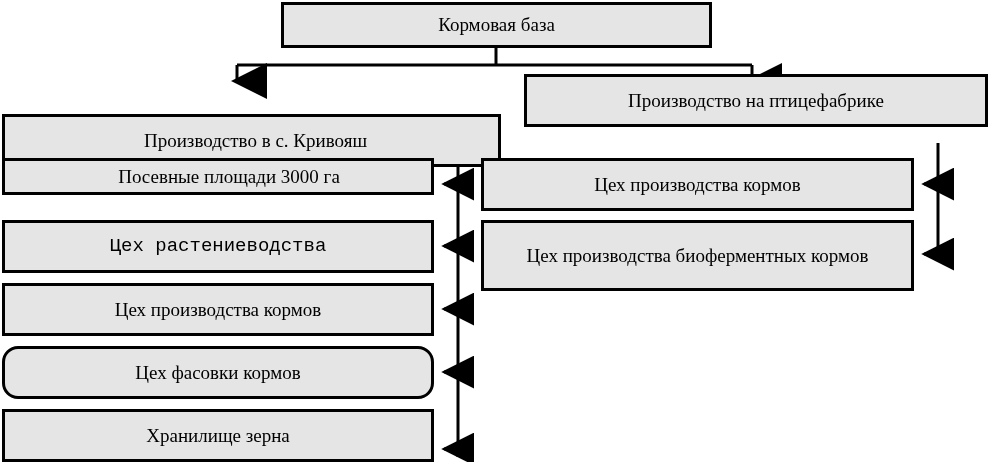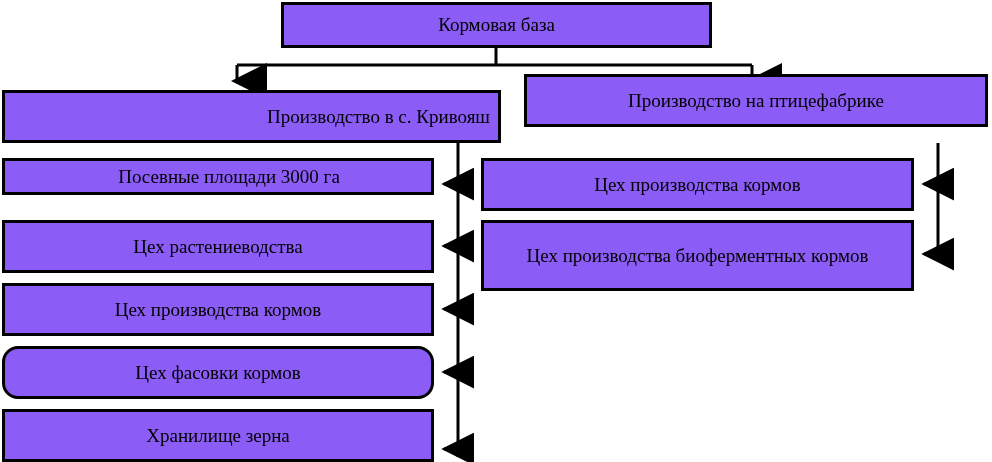--- a/index.html
+++ b/index.html
@@ -12,35 +12,36 @@
     width: 992px;
     height: 462px;
     background: #ffffff;
     font-family: "Liberation Serif", "DejaVu Serif", serif;
     overflow: hidden;
   }
   .node {
     position: absolute;
     box-sizing: border-box;
     border: 3px solid #000000;
-    background: #8b5cf6;
+    background: #e5e5e5;
     display: flex;
     align-items: center;
     justify-content: center;
     text-align: center;
     color: #000000;
     font-size: 19px;
     line-height: 1.15;
     padding: 2px 8px;
     z-index: 2;
   }
   .node.left-align {
-    justify-content: flex-end;
+    justify-content: center;
     text-align: left;
     padding-left: 16px;
+    margin-top: 24px;
   }
   #connectors {
     position: absolute;
     left: 0;
     top: 0;
     width: 992px;
     height: 462px;
     z-index: 1;
   }
 </style>
@@ -92,21 +93,21 @@
   </div>
 
   <div class="node" style="left:524px; top:74px; width:464px; height:53px;">
     <span>Производство на птицефабрике</span>
   </div>
 
   <div class="node" style="left:2px; top:158px; width:432px; height:37px;padding-left:30px;">
     <span>Посевные площади 3000 га</span>
   </div>
 
-  <div class="node" style="left:2px; top:220px; width:432px; height:53px;">
+  <div class="node" style="left:2px; top:220px; width:432px; height:53px;font-family:Liberation Mono, monospace;">
     <span>Цех растениеводства</span>
   </div>
 
   <div class="node" style="left:2px; top:283px; width:432px; height:53px;">
     <span>Цех производства кормов</span>
   </div>
 
   <div class="node" style="left:2px; top:346px; width:432px; height:53px;border-radius:16px;">
     <span>Цех фасовки кормов</span>
   </div>

